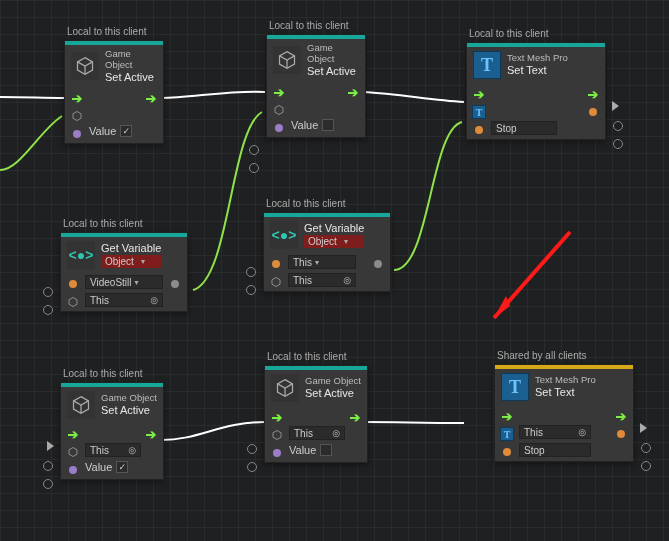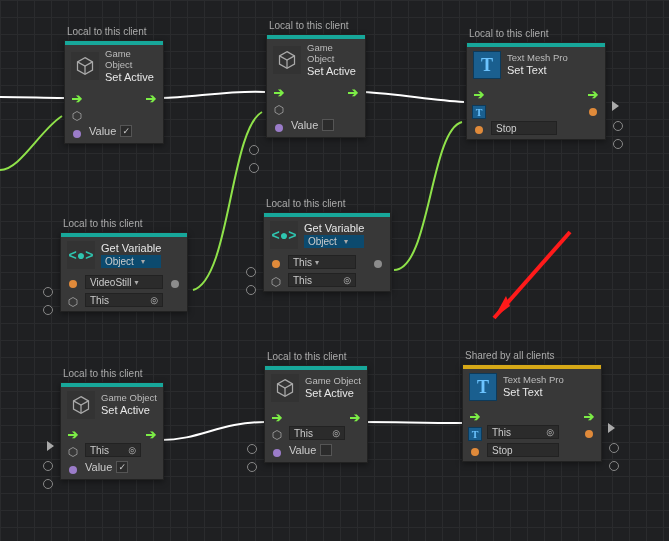--- a/index.html
+++ b/index.html
@@ -100,21 +100,21 @@
   .tri.left { border-left: 7px solid #aaa; }
   .Ticon {
     width: 28px; height: 28px; background: #1a5f8f;
     display: flex; align-items: center; justify-content: center;
     color: #6cc4ff; font-family: Georgia, serif;
     font-weight: bold; font-size: 18px;
     border: 1px solid #0d3a5a;
   }
   .Ticon.sm { width: 14px; height: 14px; font-size: 10px; }
   .dropdownTitle {
-    background: #0c4a6e; padding: 1px 4px; font-size: 10px;
+    background: #7f1d1d; padding: 1px 4px; font-size: 10px;
     display: inline-flex; align-items: center; gap: 7px;
   }
   .dropdownTitle .caret { font-size: 8px; color: #aaa; }
   svg.edges {
     position: absolute; inset: 0; width: 669px; height: 541px;
     pointer-events: none;
   }
 </style>
 </head>
 <body>
@@ -446,21 +446,21 @@
     <div class="rowcontent">
       <span>Value</span>
       <span class="chk"></span>
     </div>
       <div></div>
   </div>
   <span class="sideport" style="left:-18px; top:78px;"></span>
   <span class="sideport" style="left:-18px; top:96px;"></span>
 </div>
 
-<div class="node" style="left:462px; top:364px; width:140px;">
+<div class="node" style="left:494px; top:364px; width:140px;">
   <div class="scopelabel">Shared by all clients</div>
   <div class="stripe yellow"></div>
   <div class="header">
     <div class="Ticon">T</div>
     <div class="titles">
       <div class="module">Text Mesh Pro</div>
       <div class="action">Set Text</div>
     </div>
   </div>
   <div class="portrow">

